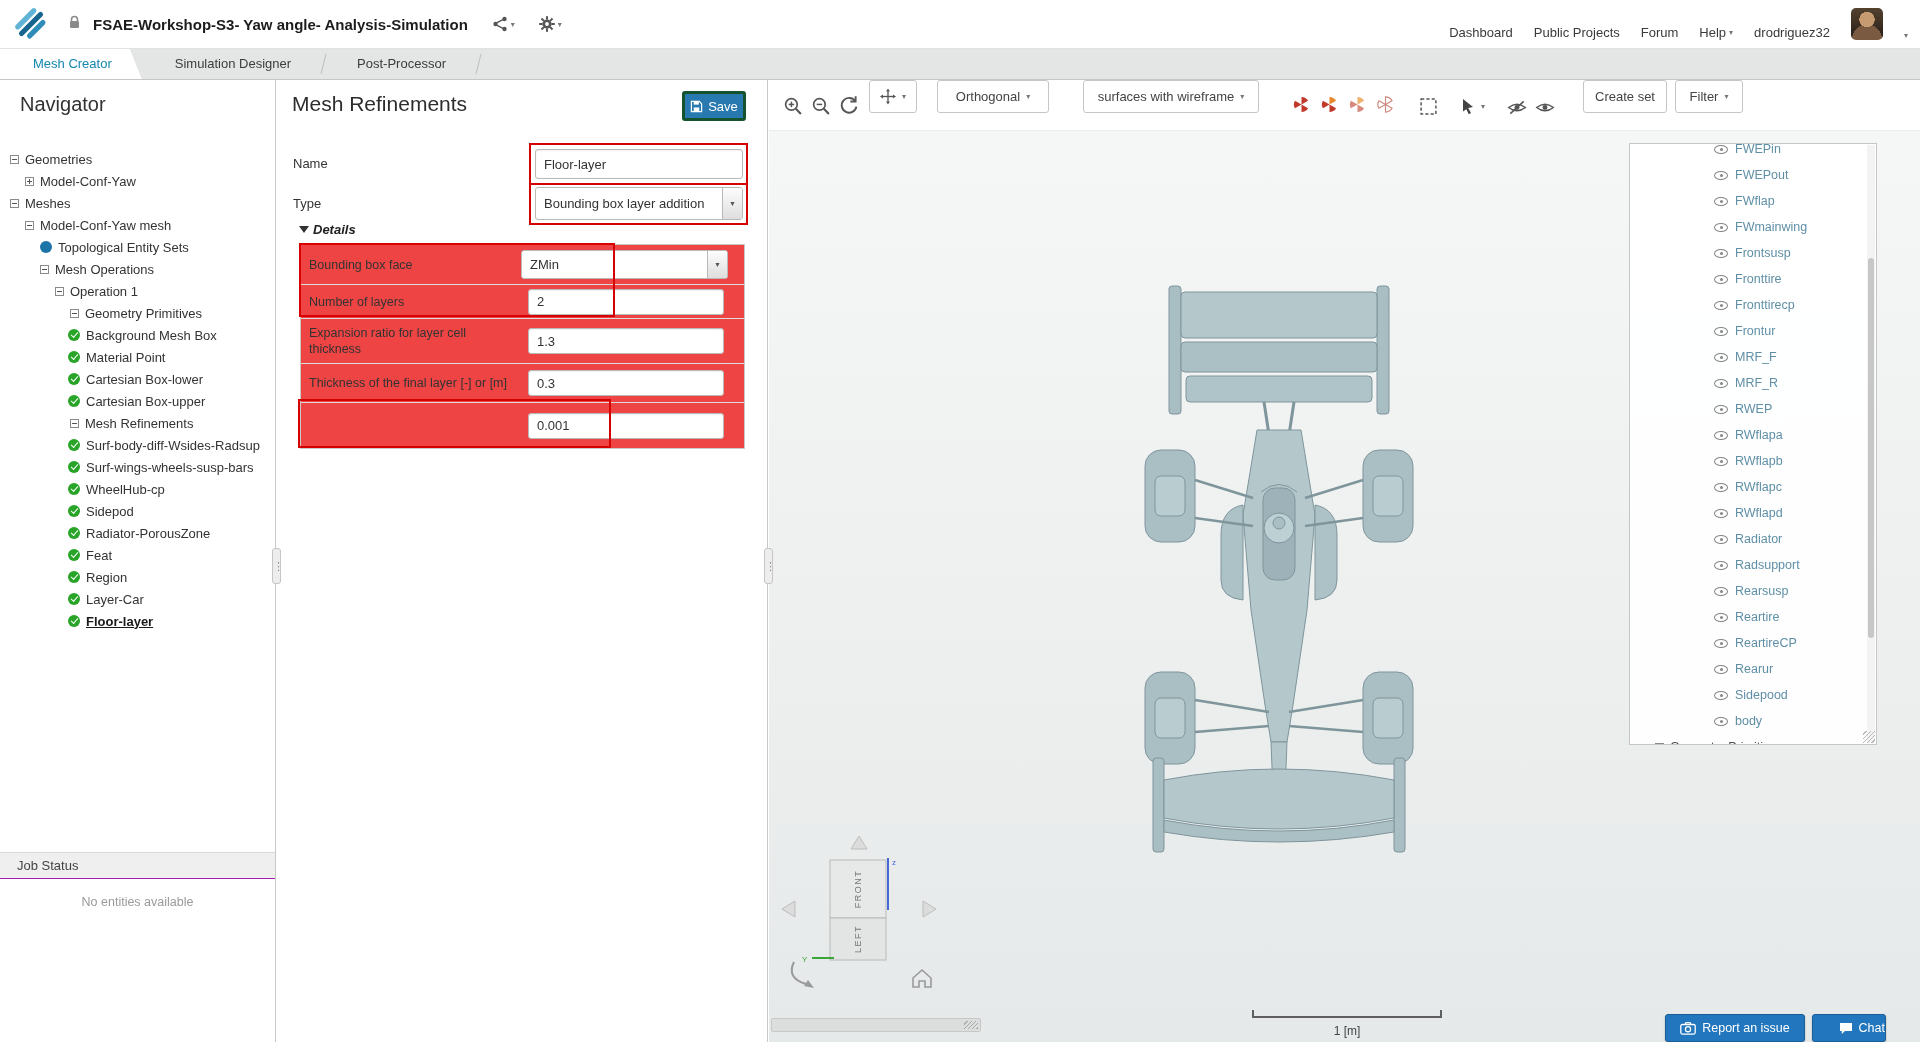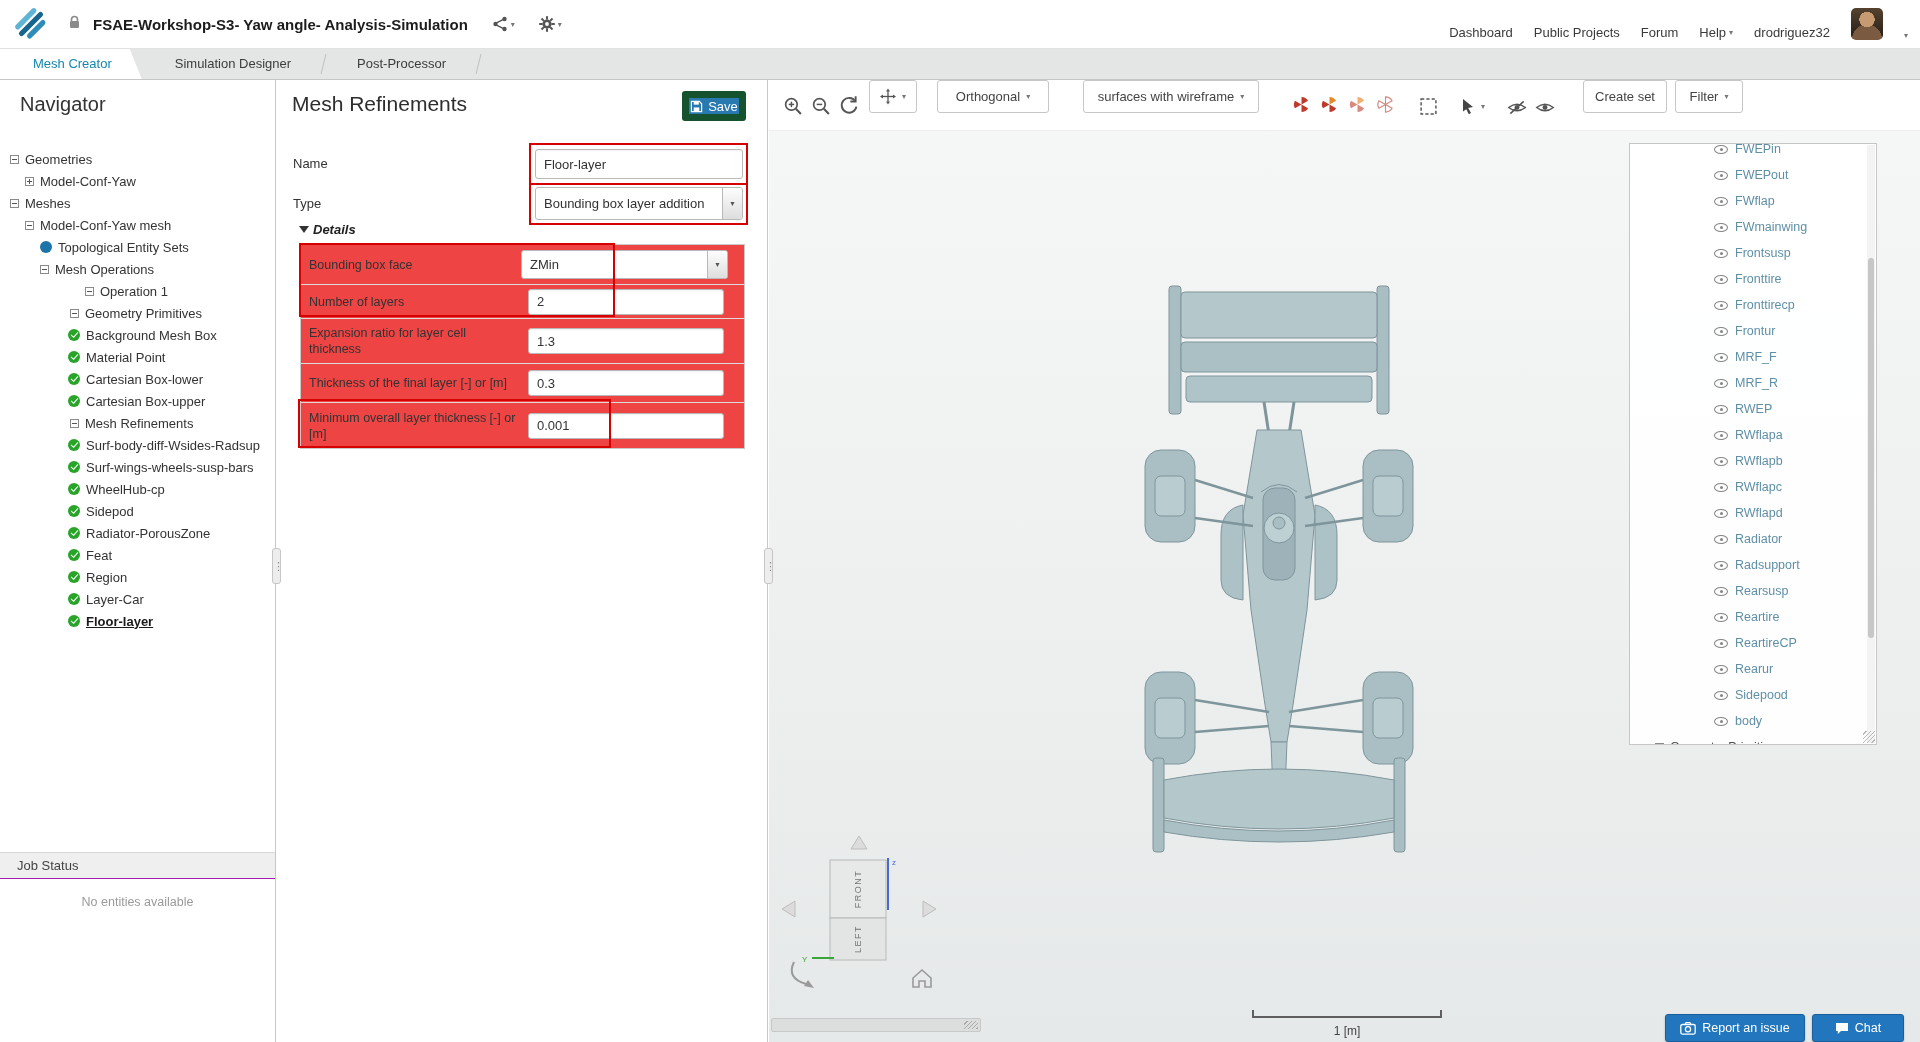--- a/index.html
+++ b/index.html
@@ -34,39 +34,39 @@
 
   
   .navigator { position:absolute; left:0; top:80px; width:276px; height:962px; background:#fff;
     border-right:1px solid #c8c8c8; }
   .nav-title { position:absolute; left:20px; top:13px; font-size:20px; font-weight:500; color:#333; }
   .tree { position:absolute; left:0; top:68px; right:2px; }
   .trow { height:22px; display:flex; align-items:center; font-size:13px; color:#333; cursor:pointer; white-space:nowrap; }
   .trow .lbl { margin-left:6px; }
   .trow.sel .lbl { font-weight:bold; text-decoration:underline; color:#1a1a1a; }
   .lvl0{padding-left:10px}.lvl1{padding-left:25px}.lvl2{padding-left:40px}
-  .lvl3{padding-left:85px}.lvl4{padding-left:70px}.lvl5{padding-left:68px}
+  .lvl3{padding-left:55px}.lvl4{padding-left:70px}.lvl5{padding-left:68px}
   .i-col,.i-exp { width:9px; height:9px; border:1px solid #8a8a8a; background:#fff; position:relative; flex:none; }
   .i-col::before,.i-exp::before { content:""; position:absolute; left:1px; right:1px; top:3px; height:1px; background:#555; }
   .i-exp::after { content:""; position:absolute; top:1px; bottom:1px; left:3px; width:1px; background:#555; }
   .i-check { width:12px; height:12px; border-radius:50%; background:#28a428; position:relative; flex:none; }
   .i-check::after { content:""; position:absolute; left:2.5px; top:3px; width:6px; height:3px;
     border-left:1.5px solid #fff; border-bottom:1.5px solid #fff; transform:rotate(-48deg); }
   .i-dot { width:12px; height:12px; border-radius:50%; background:#1d74a8; flex:none; }
   .job { position:absolute; left:0; right:0; top:772px; bottom:0; }
   .job-hdr { height:27px; background:#efefef; border-top:1px solid #d8d8d8; border-bottom:1px solid #a21caf;
     line-height:26px; padding-left:17px; font-size:13px; color:#444; }
   .job-empty { margin-top:16px; text-align:center; font-size:12.5px; color:#9a9a9a; }
 
   
   .settings { position:absolute; left:277px; top:80px; width:491px; height:962px; background:#fff;
     border-right:1px solid #c8c8c8; }
   .set-title { position:absolute; left:15px; top:12px; font-size:21px; font-weight:500; color:#2d2d2d; }
   .save-btn { position:absolute; left:405px; top:11px; width:64px; height:30px; background:#2779b0;
-    border:7px solid #14532d; border-radius:3px; color:#fff; font-size:13px; display:flex;
+    border:3px solid #14532d; border-radius:3px; color:#fff; font-size:13px; display:flex;
     align-items:center; justify-content:center; gap:5px; cursor:pointer; }
   .fld-label { position:absolute; left:16px; font-size:13px; color:#333; }
   .txt-input { border:1px solid #b9b9b9; border-radius:3px; background:#fff; font-size:13px; color:#333;
     padding:0 8px; box-shadow:inset 0 1px 2px rgba(0,0,0,.06); font-family:inherit; }
   .name-input { position:absolute; left:258px; top:69px; width:208px; height:30px; }
   .selbox { border:1px solid #b9b9b9; border-radius:3px; background:#fff; display:flex; align-items:stretch;
     cursor:pointer; overflow:hidden; }
   .selbox .sval { flex:1; font-size:13px; color:#333; padding:0 8px; display:flex; align-items:center; white-space:nowrap; }
   .selbox .sarr { width:20px; border-left:1px solid #b9b9b9; background:linear-gradient(#fdfdfd,#dedede);
     display:flex; align-items:center; justify-content:center; font-size:7px; color:#555; flex:none; }
@@ -128,21 +128,21 @@
     border-bottom:2px solid #5f5f5f; border-left:2px solid #5f5f5f; border-right:2px solid #5f5f5f; }
   .scalelbl { position:absolute; left:483px; top:944px; width:190px; text-align:center; font-size:12px; color:#444; }
   .collapsedbar { position:absolute; left:2px; top:938px; width:210px; height:14px; background:#dcdddd;
     border:1px solid #c8c8c8; border-radius:2px; cursor:pointer; }
   .collapsedbar::after { content:""; position:absolute; right:2px; top:2px; width:14px; height:8px;
     background:repeating-linear-gradient(135deg, rgba(0,0,0,0) 0 2px, #aaa 2px 3px); }
   .bluebtn { position:absolute; top:934px; height:28px; background:#2176bd; border:1px solid #1a5f9a;
     border-radius:3px; color:#fff; font-size:12.5px; display:flex; align-items:center; justify-content:center;
     gap:6px; cursor:pointer; box-shadow:0 1px 2px rgba(0,0,0,.25); }
   .report-btn { left:896px; width:140px; }
-  .chat-btn { left:1043px; width:92px; }
+  .chat-btn { left:1043px; width:74px;justify-content:flex-end; }
 </style>
 </head>
 <body>
 
 <div class="topbar">
   <svg class="logo" viewBox="0 0 34 34">
     <g transform="rotate(-45 17 17)">
       <rect x="3" y="7" width="28" height="5.2" rx="2.6" fill="#5fb4d6"></rect>
       <rect x="1" y="14.4" width="32" height="5.2" rx="2.6" fill="#17648f"></rect>
       <rect x="5" y="21.8" width="24" height="5.2" rx="2.6" fill="#2e8cb8"></rect>
@@ -349,21 +349,20 @@
           <input class="txt-input num" value="1.3" style="">
         </div>
     </div>
     <div class="drow r4">
       <div class="dlab">Thickness of the final layer [-] or [m]</div>
       <div class="dctl">
           <input class="txt-input num" value="0.3" style="">
         </div>
     </div>
     <div class="drow r5">
-      <div class="dlab">Minimum overall layer thickness [-] or [m]</div>
       <div class="dctl">
           <input class="txt-input num" value="0.001" style="">
         </div>
     </div>
   </div>
 
   <div class="redbox rb1"></div>
   <div class="redbox rb2"></div>
   <div class="redbox rb3"></div>
   <div class="redbox rb4"></div>

